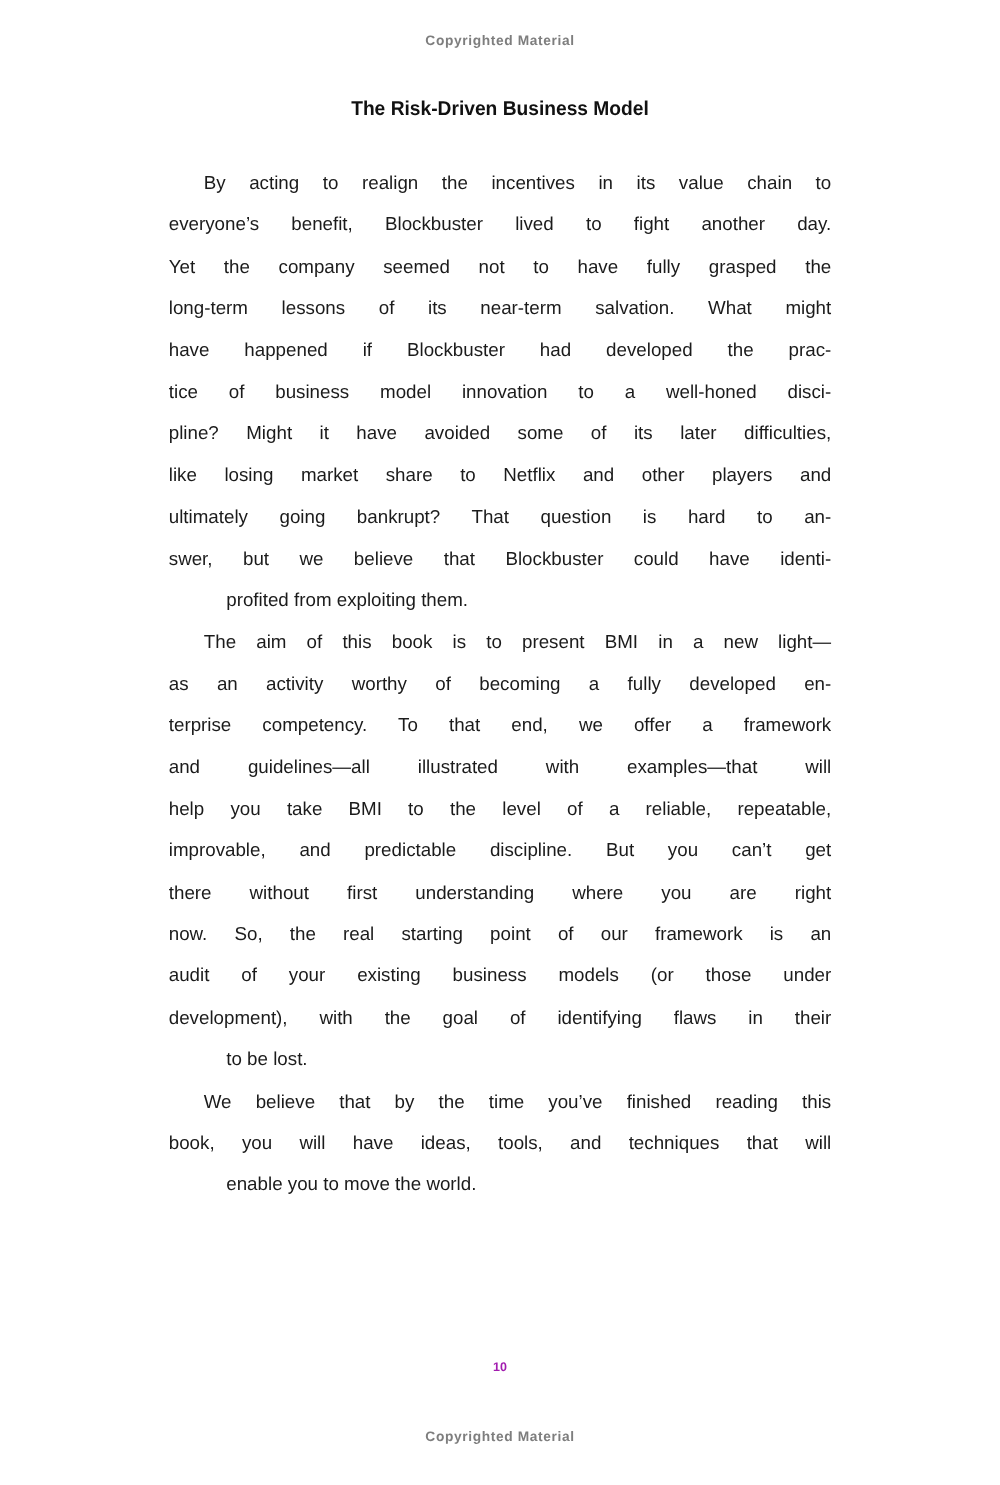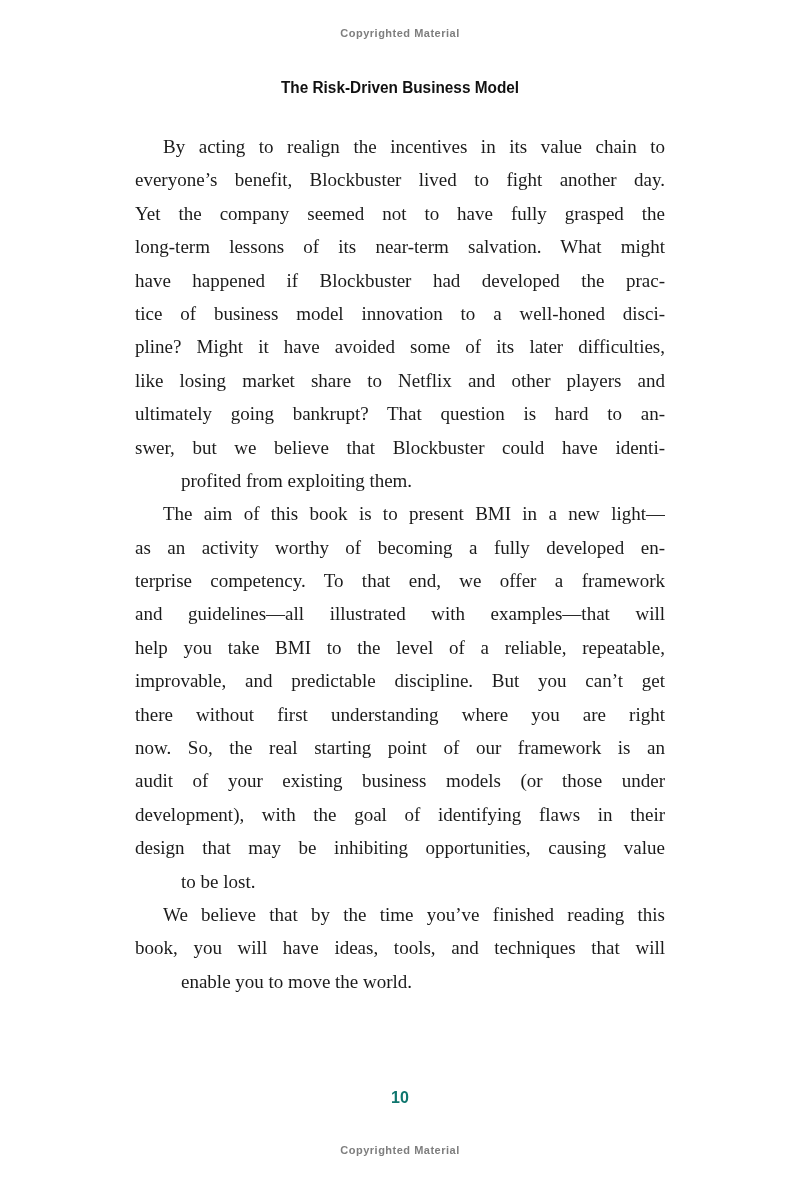--- a/index.html
+++ b/index.html
@@ -39,22 +39,22 @@
     font-weight: bold;
     color: #111111;
     letter-spacing: 0px;
     transform: scaleX(0.96);
   }
   .body-text {
     position: absolute;
     top: 130px;
     left: 135px;
     width: 530px;
-    font-family: Liberation Serif, serif;
-    font-size: 19px;
+    font-family: Liberation Sans, sans-serif;
+    font-size: 15px;
     color: #1b1b1b;
   }
   .paragraph {
     margin: 0;
     padding: 0;
   }
   .line {
     height: 33.4px;
     line-height: 33.4px;
     text-align: justify;
@@ -69,23 +69,23 @@
     text-align-last: left;
     margin-left: 46px;
   }
   .page-number {
     position: absolute;
     top: 1089px;
     left: 0;
     width: 800px;
     text-align: center;
     font-family: "Liberation Sans", sans-serif;
-    font-size: 16px;
+    font-size: 10px;
     font-weight: bold;
-    color: #0f766e;
+    color: #a21caf;
   }
 </style>
 </head>
 <body>
 
 <div class="page">
 
   <div class="copyright-notice copyright-top">Copyrighted Material</div>
 
   <div class="running-head">The Risk-Driven Business Model</div>
@@ -108,21 +108,20 @@
         <div class="line first">The aim of this book is to present BMI in a new light—</div>
         <div class="line">as an activity worthy of becoming a fully developed en-</div>
         <div class="line">terprise competency. To that end, we offer a framework</div>
         <div class="line">and guidelines—all illustrated with examples—that will</div>
         <div class="line">help you take BMI to the level of a reliable, repeatable,</div>
         <div class="line">improvable, and predictable discipline. But you can’t get</div>
         <div class="line">there without first understanding where you are right</div>
         <div class="line">now. So, the real starting point of our framework is an</div>
         <div class="line">audit of your existing business models (or those under</div>
         <div class="line">development), with the goal of identifying flaws in their</div>
-        <div class="line">design that may be inhibiting opportunities, causing value</div>
         <div class="line last">to be lost.</div>
       </div>
       <div class="paragraph">
         <div class="line first">We believe that by the time you’ve finished reading this</div>
         <div class="line">book, you will have ideas, tools, and techniques that will</div>
         <div class="line last">enable you to move the world.</div>
       </div>
     </div>
 
   <div class="page-number">10</div>

